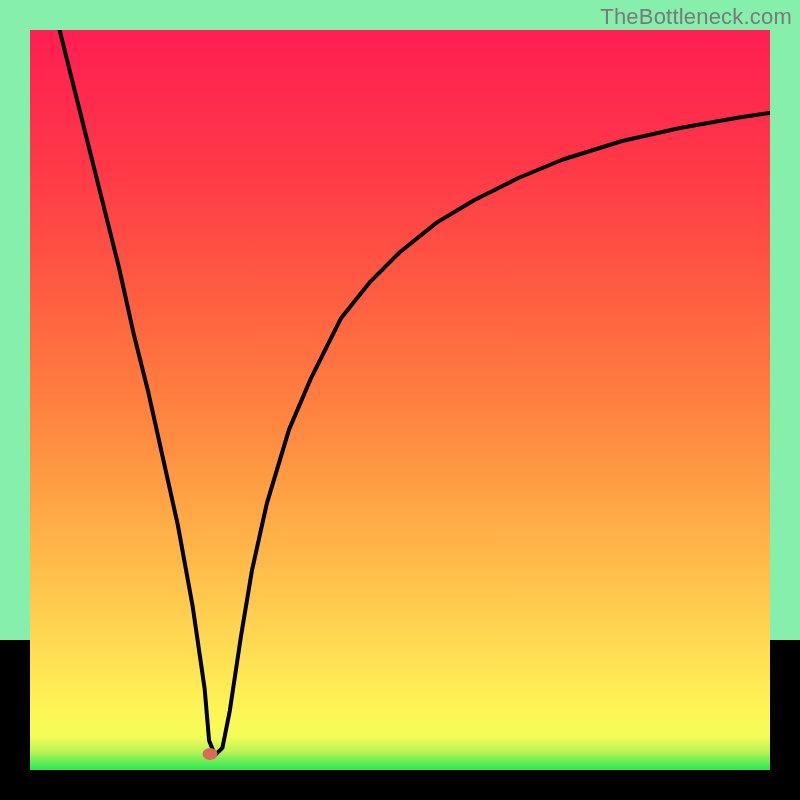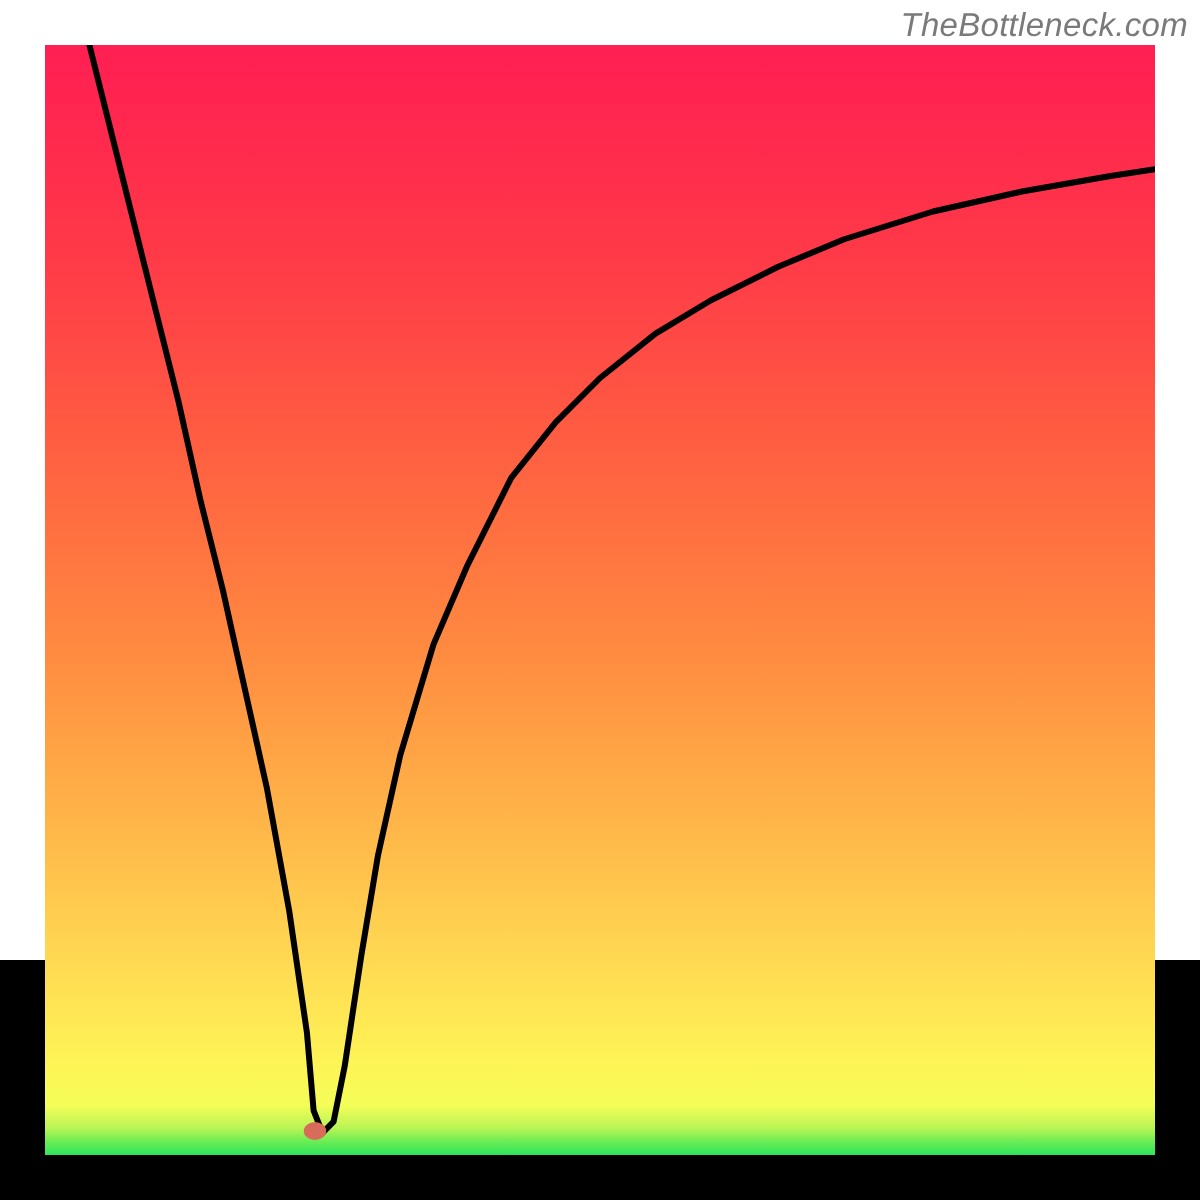--- a/index.html
+++ b/index.html
@@ -9,22 +9,21 @@
     height: 800px;
     background: #000;
     overflow: hidden;
   }
   .frame {
     position: absolute;
     left: 0;
     top: 0;
     width: 800px;
     height: 640px;
-    background: #ffffff;
-    font-style: italic;
+    background: #86efac;
   }
   .plot {
     position: absolute;
     left: 30px;
     top: 30px;
     width: 740px;
     height: 740px;
     background: linear-gradient(to top,
       #2ce55a 0%,
       #6aed55 1.2%,

